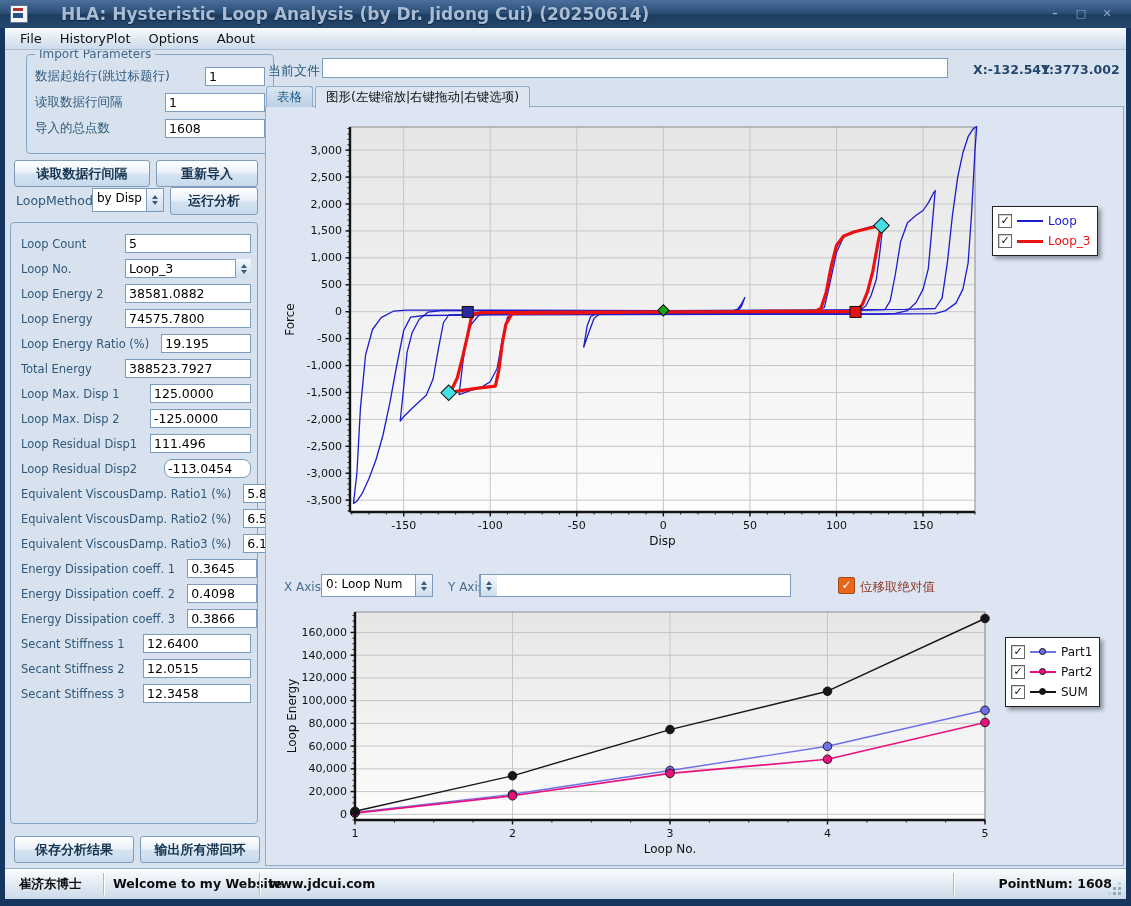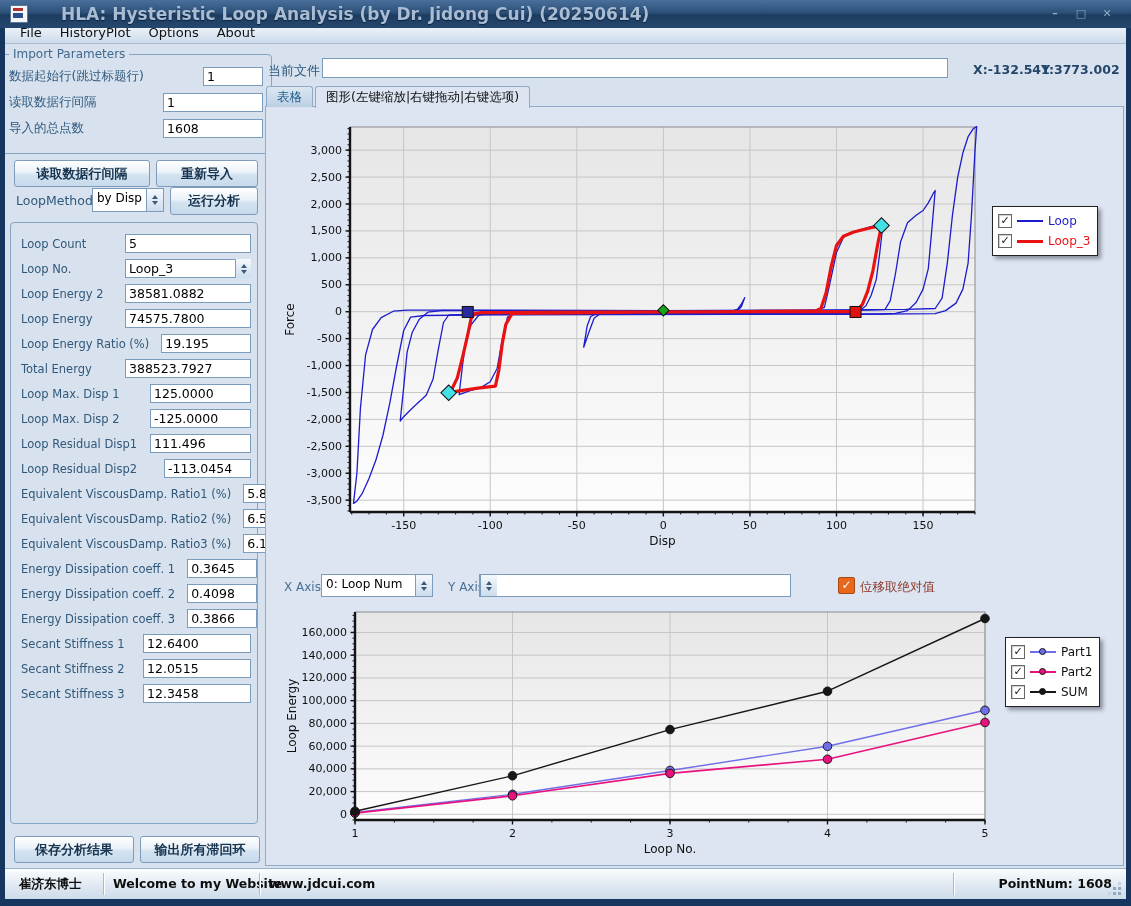--- a/index.html
+++ b/index.html
@@ -15,21 +15,21 @@
     background:linear-gradient(#4a6f9b,#2c5078 45%,#1d3c60 55%,#26486e);display:flex;align-items:center;}
   .app-icon{width:16px;height:16px;margin:0 6px 0 10px;background:#f4f6f8;border:1px solid #5a789a;position:relative;}
   .app-icon::before{content:"";position:absolute;left:2px;top:2px;width:10px;height:3px;background:#b03030;}
   .app-icon::after{content:"";position:absolute;left:2px;top:7px;width:10px;height:5px;background:#2c4f8c;}
   .title-text{color:#a8bcd4;font-size:17px;font-weight:bold;text-shadow:0 1px 1px #0d2240;margin-left:27px;}
   .winbtns{position:absolute;right:14px;top:5px;display:flex;gap:6px;}
   .winbtn{width:20px;height:17px;color:#8fa9c6;font-size:11px;line-height:17px;text-align:center;
     border-radius:3px;font-weight:bold;}
 
   
-  .menubar{position:absolute;left:5px;top:22px;width:1121px;height:22px;z-index:45;
+  .menubar{position:absolute;left:5px;top:28px;width:1121px;height:22px;z-index:45;
     background:linear-gradient(#f7fafd,#dde7f2 60%,#ccdaea);border-bottom:1px solid #aabfd4;display:flex;align-items:center;padding-left:6px;box-sizing:border-box;}
   .menu-item{font-size:13px;color:#111;padding:2px 9px;border-radius:2px;}
 
   
   .grp{position:absolute;border:1px solid #85a5c4;border-radius:4px;}
   .grp-title{position:absolute;top:-8px;left:8px;background:#d8e2ee;padding:0 4px;font-size:12px;color:#41688c;white-space:nowrap;}
   .fld{background:#fff;border:1px solid #7c9cbd;height:19px;font-size:12.5px;padding:0 3px;box-sizing:border-box;
     font-family:"DejaVu Sans","Liberation Sans",sans-serif;color:#000;}
   .btn{position:absolute;background:linear-gradient(#ffffff,#eaf1f8 45%,#d4e2f0 55%,#c6daec);
     border:1px solid #7e9cba;border-radius:3px;color:#16344f;font-weight:600;font-size:13px;
@@ -102,21 +102,21 @@
     </span>
   </div>
 
   <div class="menubar" id="menubar">
       <span class="menu-item">File</span>
       <span class="menu-item">HistoryPlot</span>
       <span class="menu-item">Options</span>
       <span class="menu-item">About</span>
     </div>
 
-  <div class="grp" id="grp-import" style="left:0;top:54px;width:246px;height:98px;padding-left:24px;">
+  <div class="grp" id="grp-import" style="left:26px;top:54px;width:246px;height:98px;">
     <span class="grp-title">Import Parameters</span>
     <div id="import-rows" style="position:absolute;left:0;top:8px;right:0;">
         <div class="irow">
           <span class="ilabel">数据起始行(跳过标题行)</span>
           <input class="fld" value="1" style="width: 60px;">
         </div>
         <div class="irow">
           <span class="ilabel">读取数据行间隔</span>
           <input class="fld" value="1" style="width: 100px;">
         </div>
@@ -179,21 +179,21 @@
         <div class="prow">
           <span class="plabel">Loop Max. Disp 2</span>
           <input class="fld" value="-125.0000" style="width: 101px;">
         </div>
         <div class="prow">
           <span class="plabel">Loop Residual Disp1</span>
           <input class="fld" value="111.496" style="width: 101px;">
         </div>
         <div class="prow">
           <span class="plabel">Loop Residual Disp2</span>
-          <input class="fld" value="-113.0454" style="width: 87px;">
+          <input class="fld" value="-113.0454" style="width: 87px; border-radius: 8px;">
         </div>
         <div class="prow">
           <span class="plabel">Equivalent ViscousDamp. Ratio1 (%)</span>
           <input class="fld" value="5.801" style="width: 42px;">
         </div>
         <div class="prow">
           <span class="plabel">Equivalent ViscousDamp. Ratio2 (%)</span>
           <input class="fld" value="6.522" style="width: 42px;">
         </div>
         <div class="prow">

